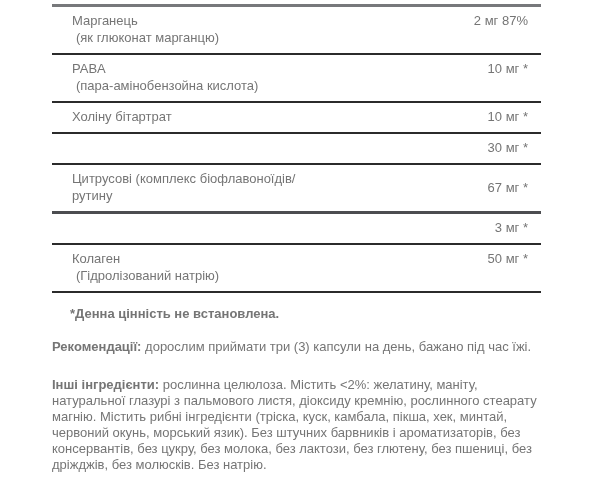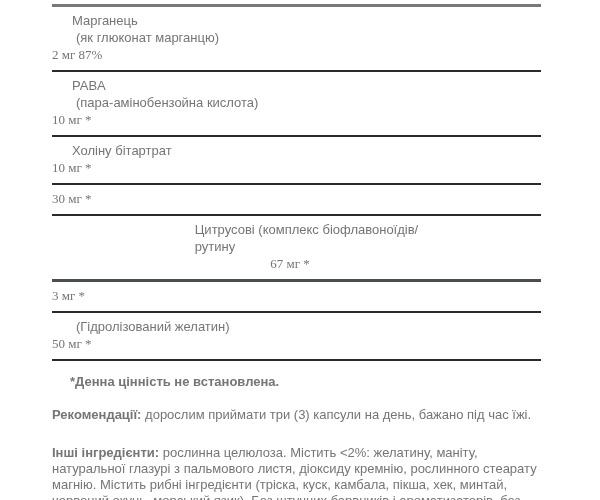--- a/index.html
+++ b/index.html
@@ -23,21 +23,20 @@
   }
   .facts-table {
     border-top: 3px solid #77787b;
   }
   .row {
     display: flex;
     justify-content: flex-end;
     align-items: flex-start;
     border-bottom: 2px solid #2b2b2b;
     padding: 5px 0 7px 0;
-    flex-direction: column;
   }
   .row.thick-sep {
     border-bottom-width: 3px;
     border-bottom-color: #4c4d50;
   }
   .row.center {
     align-items: center;
   }
   .name-col {
     flex: 1 1 auto;
@@ -50,21 +49,20 @@
   .name-sub {
     padding-left: 4px;
     line-height: 17px;
   }
   .amount-col {
     flex: 0 0 auto;
     padding-right: 13px;
     white-space: nowrap;
     line-height: 17px;
     text-align: right;
-    font-family: Liberation Serif, serif;
   }
   .footnote {
     margin: 13px 0 0 18px;
     line-height: 16px;
     font-weight: bold;
   }
   .para {
     margin: 17px 0 0 0;
     line-height: 16px;
   }
@@ -116,21 +114,22 @@
       </div>
       <div class="amount-col">67 мг *</div>
     </div>
 
     <div class="row">
       <div class="amount-col">3 мг *</div>
     </div>
 
     <div class="row">
       <div class="name-col">
-        <div class="name-sub">(Гідролізований желатин)</div>
+        <div class="name-main">Колаген</div>
+        <div class="name-sub">(Гідролізований натрію)</div>
       </div>
       <div class="amount-col">50 мг *</div>
     </div>
 
   </div>
 
   <div class="footnote">*Денна цінність не встановлена.</div>
 
   <p class="para">
     <span class="lead">Рекомендації:</span>

